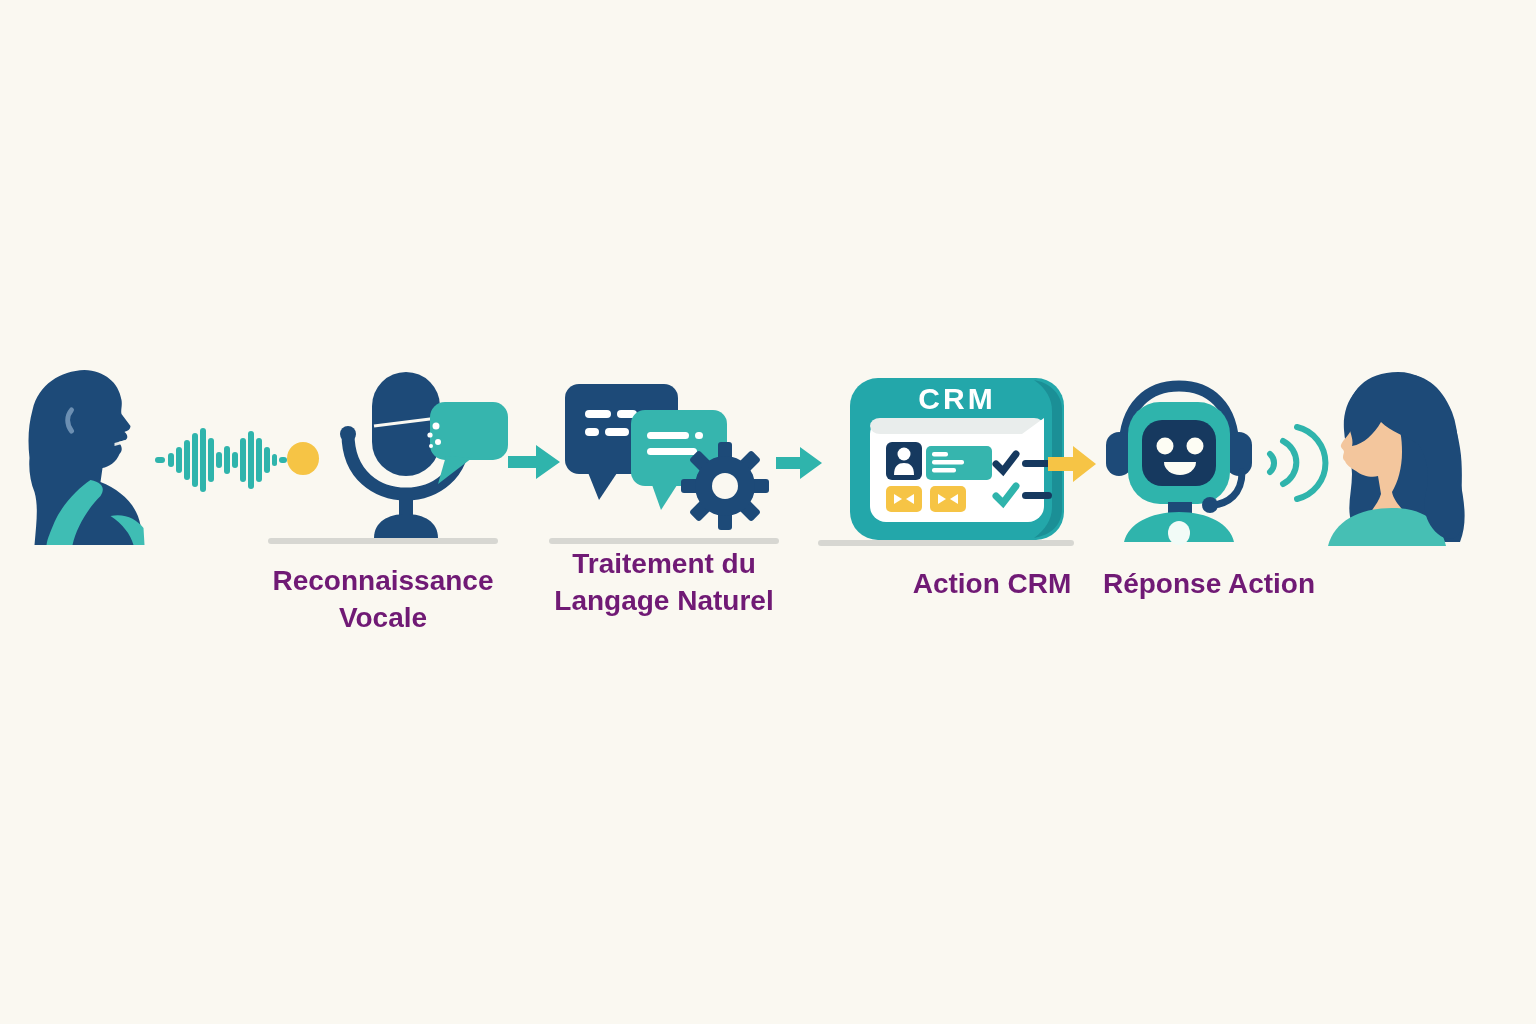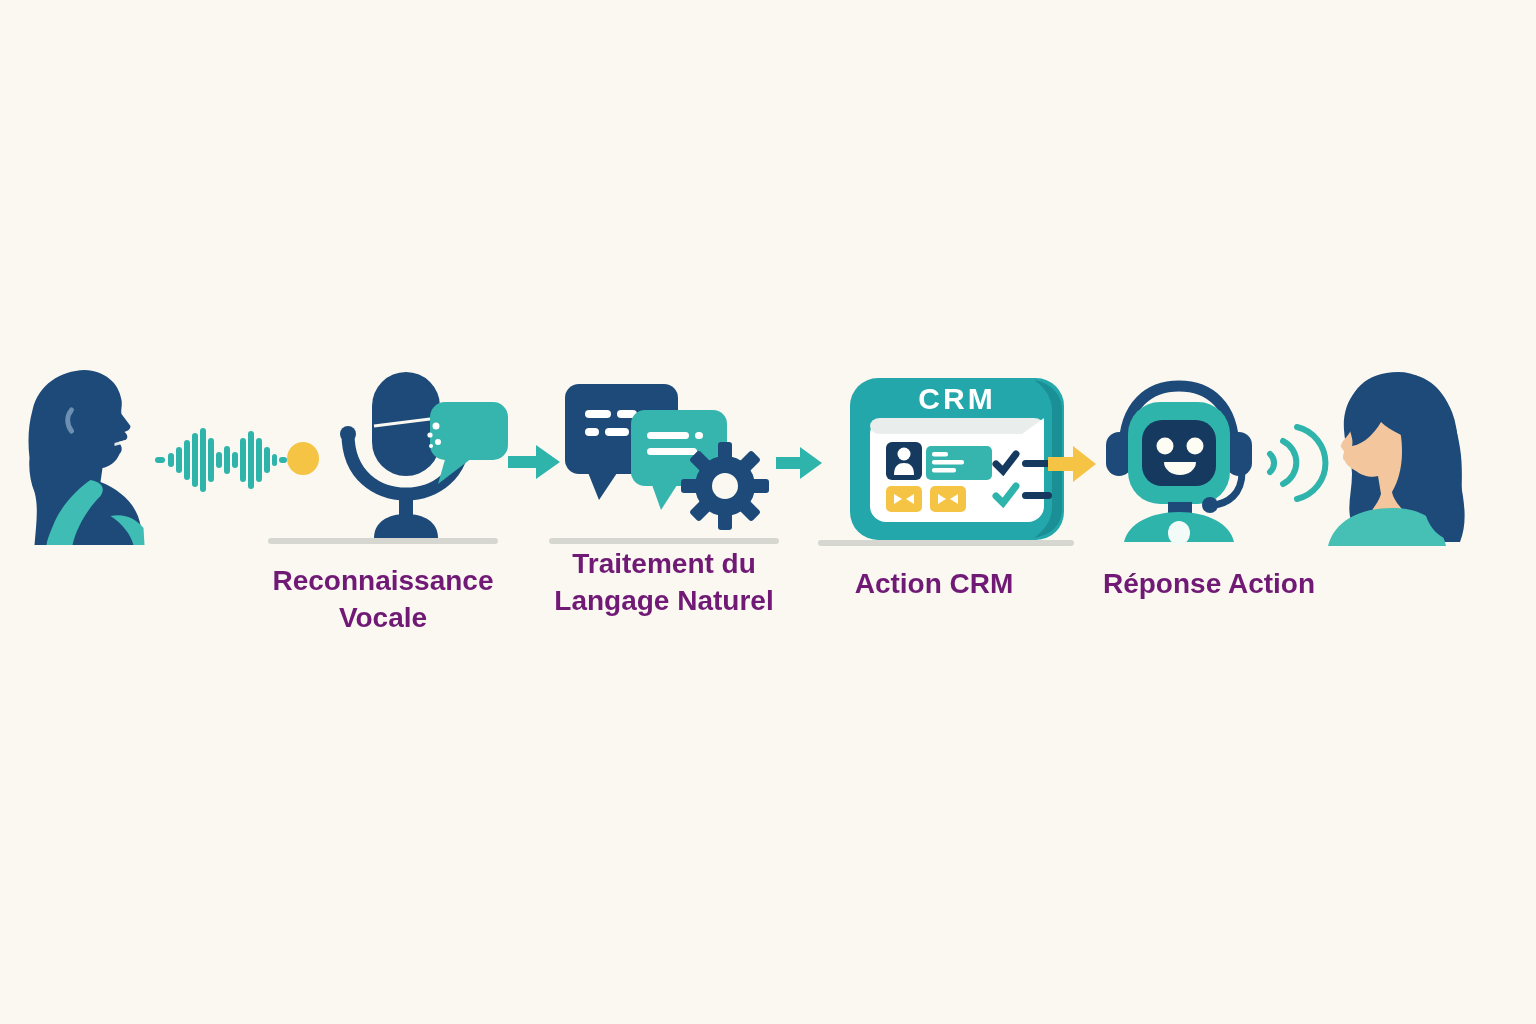--- a/index.html
+++ b/index.html
@@ -210,16 +210,16 @@
       <path fill="#1d4a78" d="M80,0 C46,0 28,22 30,48 C31,60 36,66 34,74 C46,72 56,62 63,50 C73,60 88,64 100,72 C110,86 112,104 108,120 C104,136 108,152 120,162 C132,172 146,166 144,148 C142,126 146,100 142,76 C136,32 114,0 80,0 Z"></path>
     </svg>
   </div>
 
   <div class="underline" style="left:268px;top:538px;width:230px;"></div>
   <div class="underline" style="left:549px;top:538px;width:230px;"></div>
   <div class="underline" style="left:818px;top:540px;width:256px;"></div>
 
   <div class="step-label" style="left:252px;top:563px;width:262px;">Reconnaissance Vocale</div>
   <div class="step-label" style="left:540px;top:546px;width:248px;">Traitement du Langage Naturel</div>
-  <div class="step-label" style="left:803px;top:566px;width:262px;">Action CRM</div>
+  <div class="step-label" style="left:861px;top:566px;width:262px;">Action CRM</div>
   <div class="step-label" style="left:1078px;top:566px;width:262px;">Réponse Action</div>
 
 </div>
 
 </body></html>

